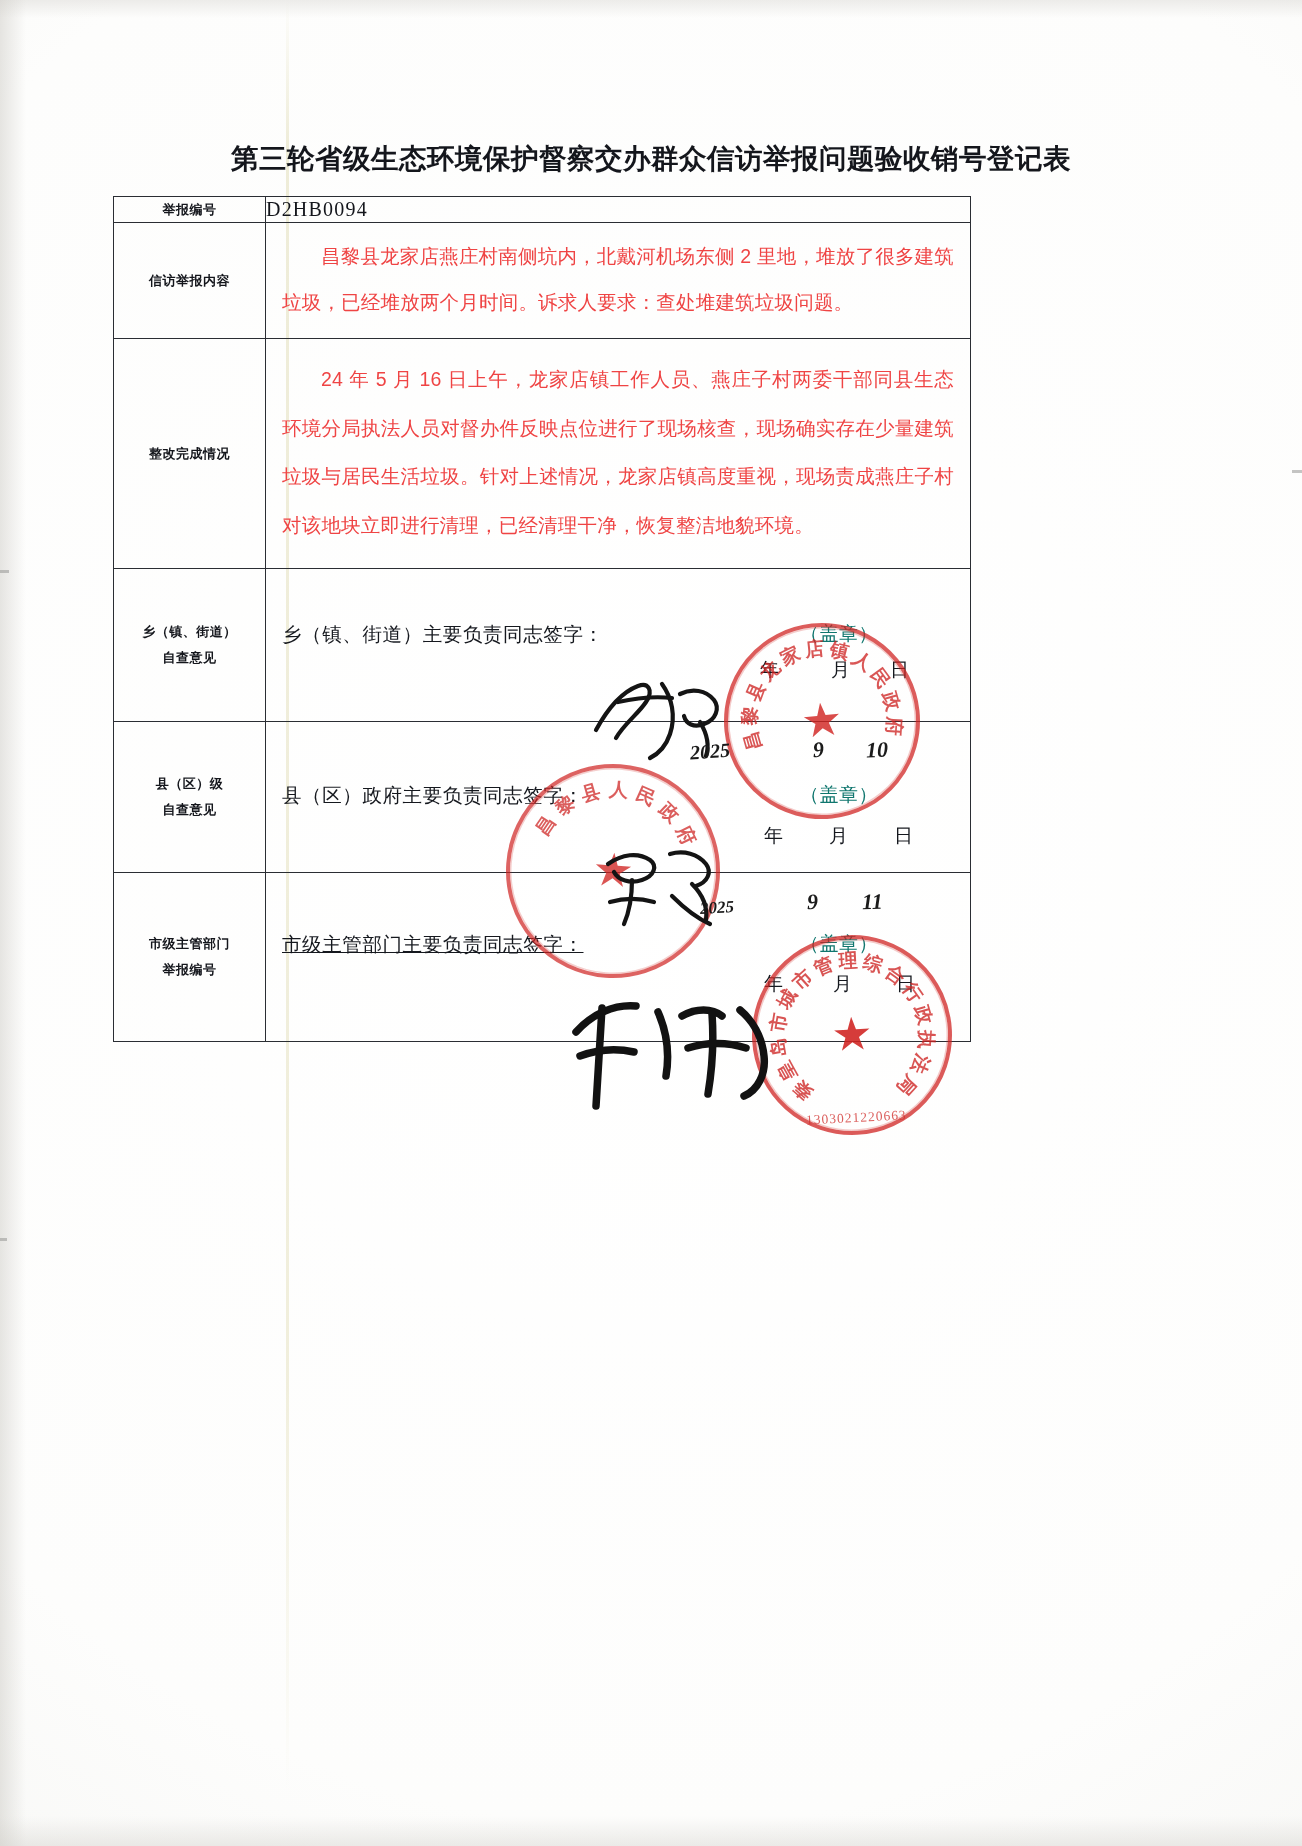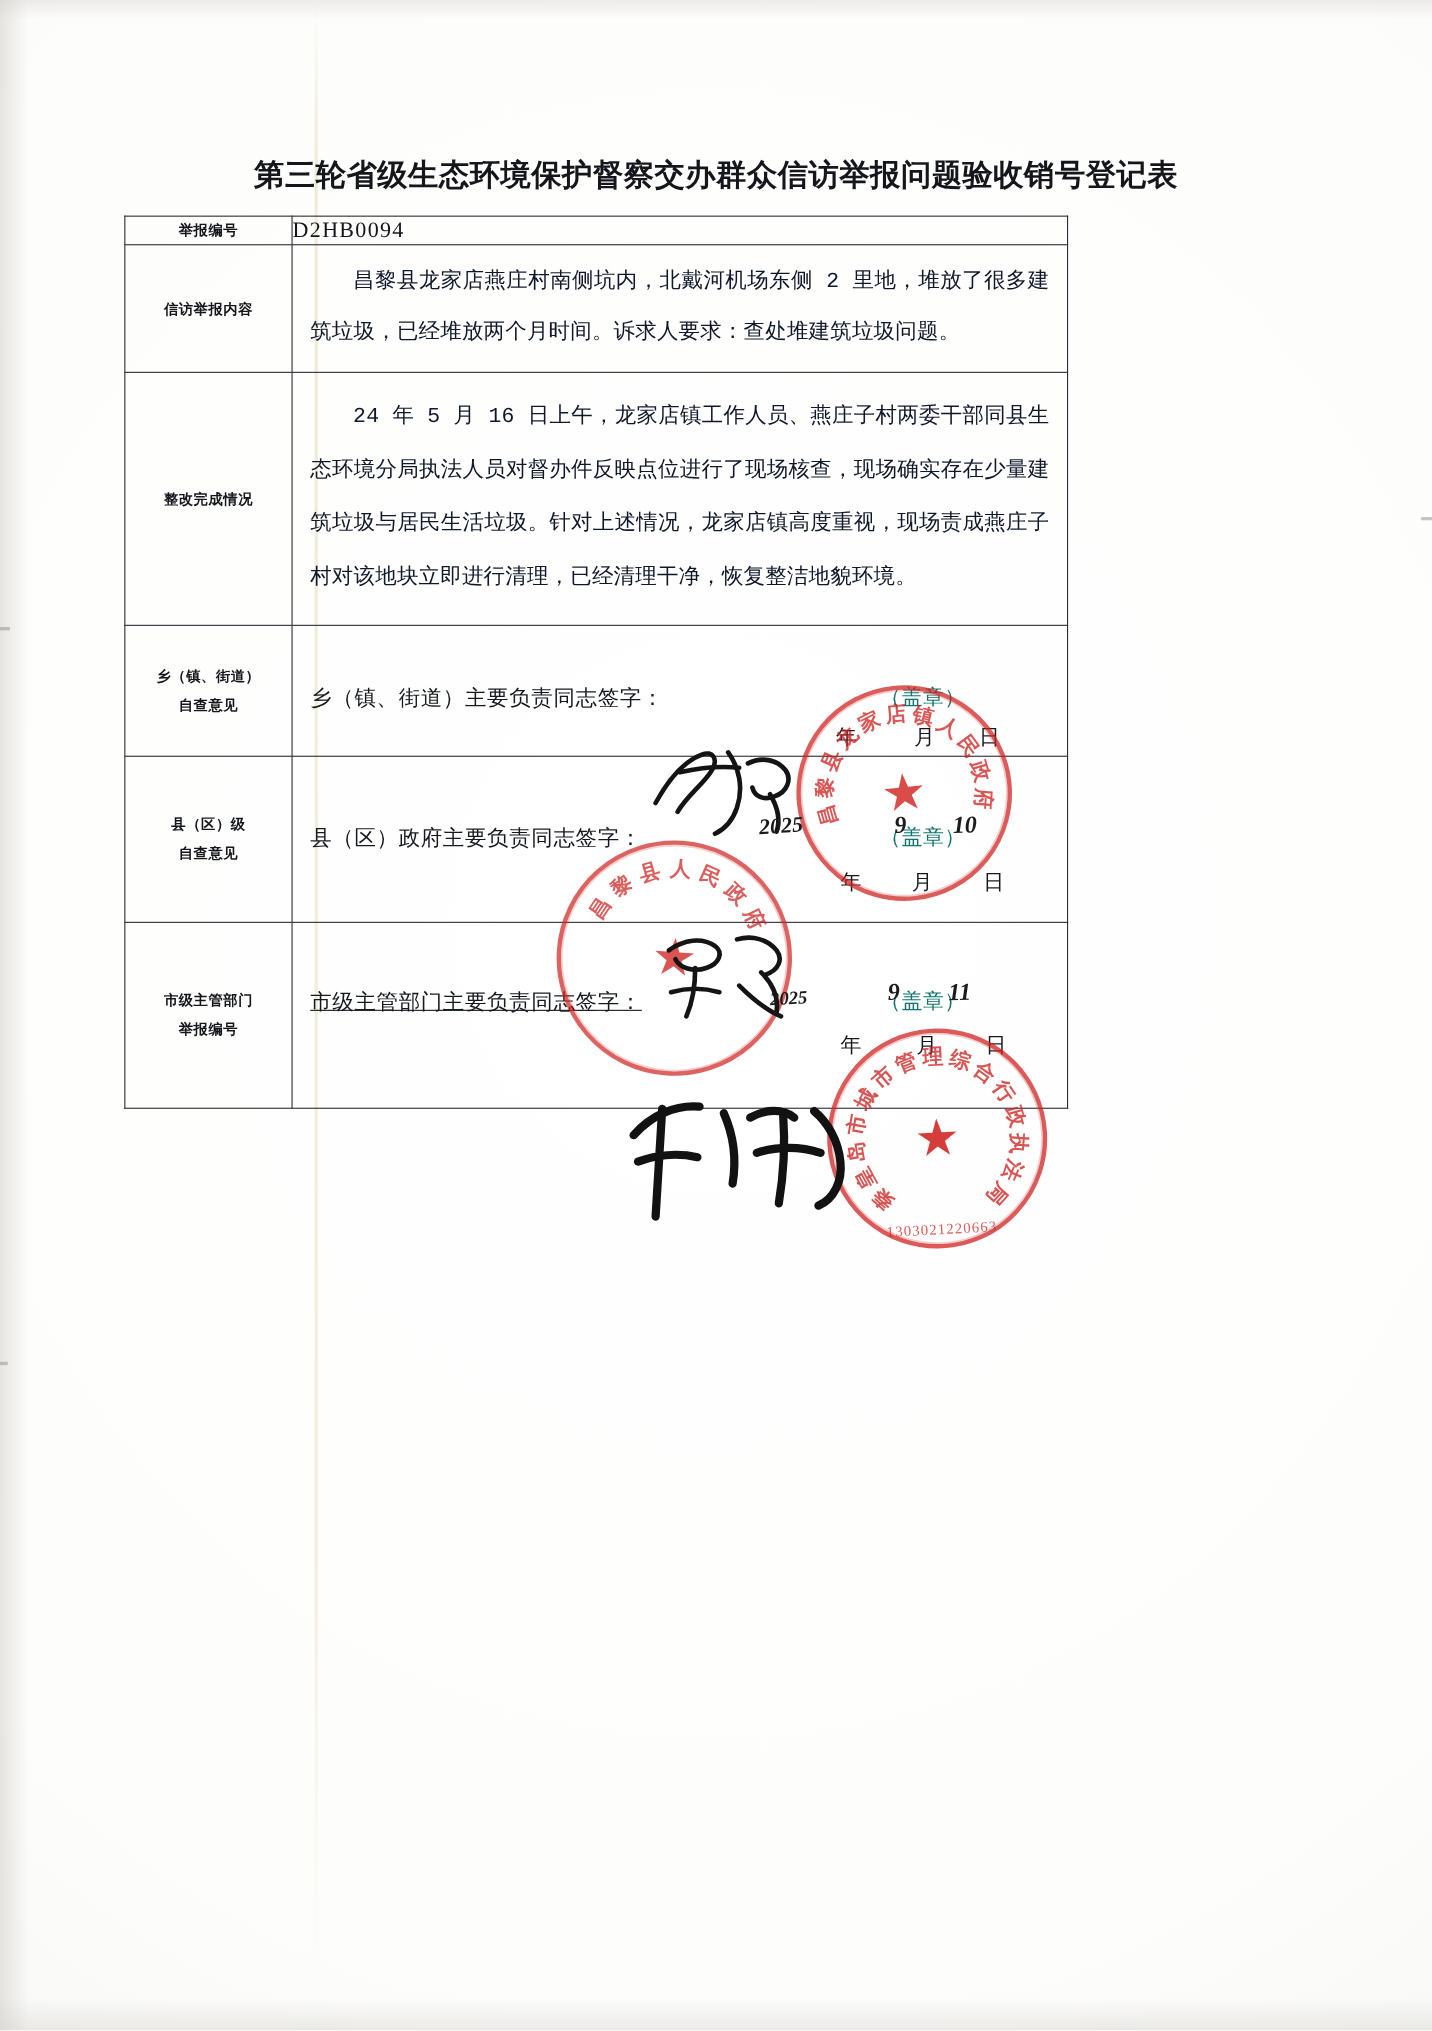--- a/index.html
+++ b/index.html
@@ -99,27 +99,27 @@
   .code-val {
     text-align: left;
     font-family: "Liberation Serif", "DejaVu Serif", serif;
     font-size: 20px;
     letter-spacing: 1.2px;
     padding: 10px 0;
     color: #1b1e24;
   }
 
   .para {
-    font-family: Liberation Mono, monospace;
+    font-family: Liberation Sans, sans-serif;
     font-size: 19.5px;
     line-height: 2.32;
     text-align: justify;
     text-justify: inter-ideograph;
     text-indent: 2em;
-    color: #0f172a;
+    color: #ef4444;
     letter-spacing: 0.2px;
     margin: 0;
     padding: 11px 16px 13px 16px;
   }
   .para-tall { line-height: 2.5; padding: 16px 16px 18px 16px; }
 
   
   .sign-wrap {
     position: relative;
     min-height: 112px;
@@ -136,21 +136,21 @@
     color: #0f766e;
     letter-spacing: 0.5px;
   }
   .date-line {
     font-size: 19px;
     letter-spacing: 0.6px;
     color: #15181e;
     white-space: nowrap;
   }
 
-  .row-township .sign-wrap { height: 118px; }
+  .row-township .sign-wrap { height: 152px; }
   .row-county   .sign-wrap { height: 150px; }
   .row-city     .sign-wrap { height: 168px; }
   .row-final    .sign-wrap { height: 152px; }
 
   .abs { position: absolute; }
 
   
   .seal {
     position: absolute;
     border-radius: 50%;

